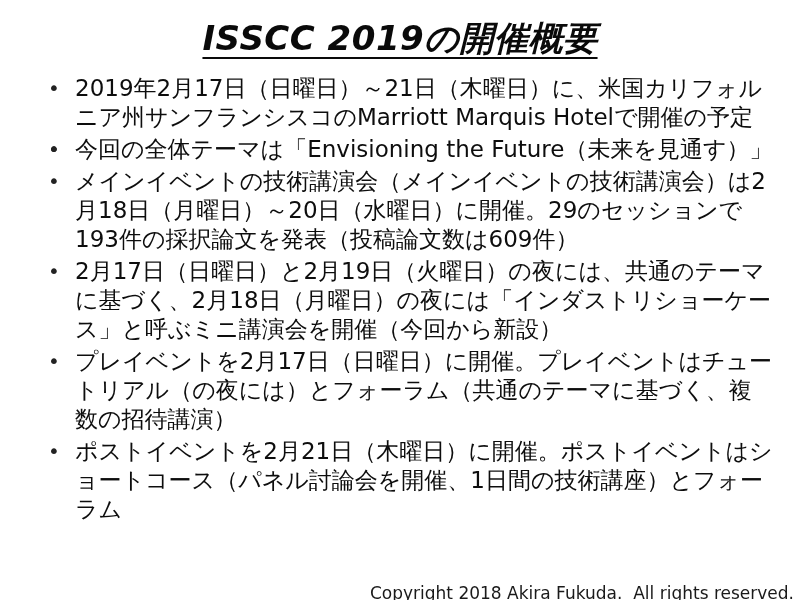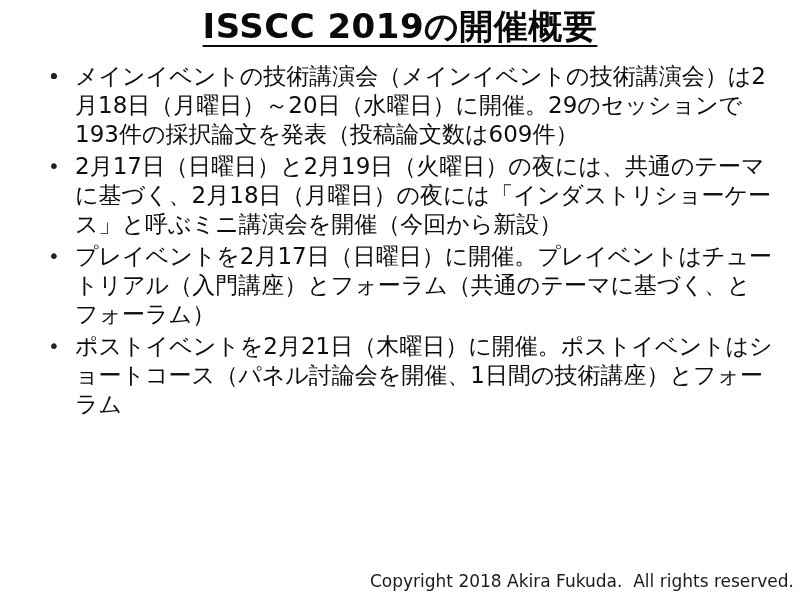--- a/index.html
+++ b/index.html
@@ -14,29 +14,30 @@
     font-family: "DejaVu Sans", "Liberation Sans", sans-serif;
     color: #111111;
   }
   .slide {
     position: relative;
     width: 800px;
     height: 600px;
     background: #ffffff;
   }
   .slide-title {
-    margin: 4px 0 12px 0;
+    margin: 16px 0 12px 0;
     text-align: center;
     font-size: 34px;
     font-weight: bold;
     letter-spacing: 0.5px;
     text-decoration: underline;
     text-decoration-thickness: 2px;
     text-underline-offset: 7px;
     color: #0a0a0a;
+    font-style: italic;
   }
   .bullet-list {
     margin: 10px 0 0 0;
     padding: 0 26px 0 42px;
     list-style: none;
   }
   .bullet-item {
     position: relative;
     padding-left: 33px;
     font-size: 23px;
@@ -63,38 +64,40 @@
 </head>
 <body>
 
 <div class="slide">
 
   <h1 class="slide-title">ISSCC 2019の開催概要</h1>
 
   <ul class="bullet-list">
     <li class="bullet-item">
       <span class="bullet-marker">•</span>
+      <span>2019年2月17日（日曜日）～21日（木曜日）に、米国カリフォルニア州サンフランシスコのMarriott Marquis Hotelで開催の予定</span>
     </li>
     <li class="bullet-item">
       <span class="bullet-marker">•</span>
     </li>
     <li class="bullet-item">
       <span class="bullet-marker">•</span>
+      <span>今回の全体テーマは「Envisioning the Future（未来を見通す）」</span>
     </li>
     <li class="bullet-item">
       <span class="bullet-marker">•</span>
       <span>メインイベントの技術講演会（メインイベントの技術講演会）は2月18日（月曜日）～20日（水曜日）に開催。29のセッションで193件の採択論文を発表（投稿論文数は609件）</span>
     </li>
     <li class="bullet-item">
       <span class="bullet-marker">•</span>
       <span>2月17日（日曜日）と2月19日（火曜日）の夜には、共通のテーマに基づく、2月18日（月曜日）の夜には「インダストリショーケース」と呼ぶミニ講演会を開催（今回から新設）</span>
     </li>
     <li class="bullet-item">
       <span class="bullet-marker">•</span>
-      <span>プレイベントを2月17日（日曜日）に開催。プレイベントはチュートリアル（入門講座）とフォーラム（共通のテーマに基づく、とフォーラム）</span>
+      <span>プレイベントを2月17日（日曜日）に開催。プレイベントはチュートリアル（の夜には）とフォーラム（共通のテーマに基づく、複数の招待講演）</span>
     </li>
     <li class="bullet-item">
       <span class="bullet-marker">•</span>
       <span>ポストイベントを2月21日（木曜日）に開催。ポストイベントはショートコース（パネル討論会を開催、1日間の技術講座）とフォーラム</span>
     </li>
   </ul>
 
   <div class="copyright">Copyright 2018 Akira Fukuda.  All rights reserved.</div>
 
 </div>

